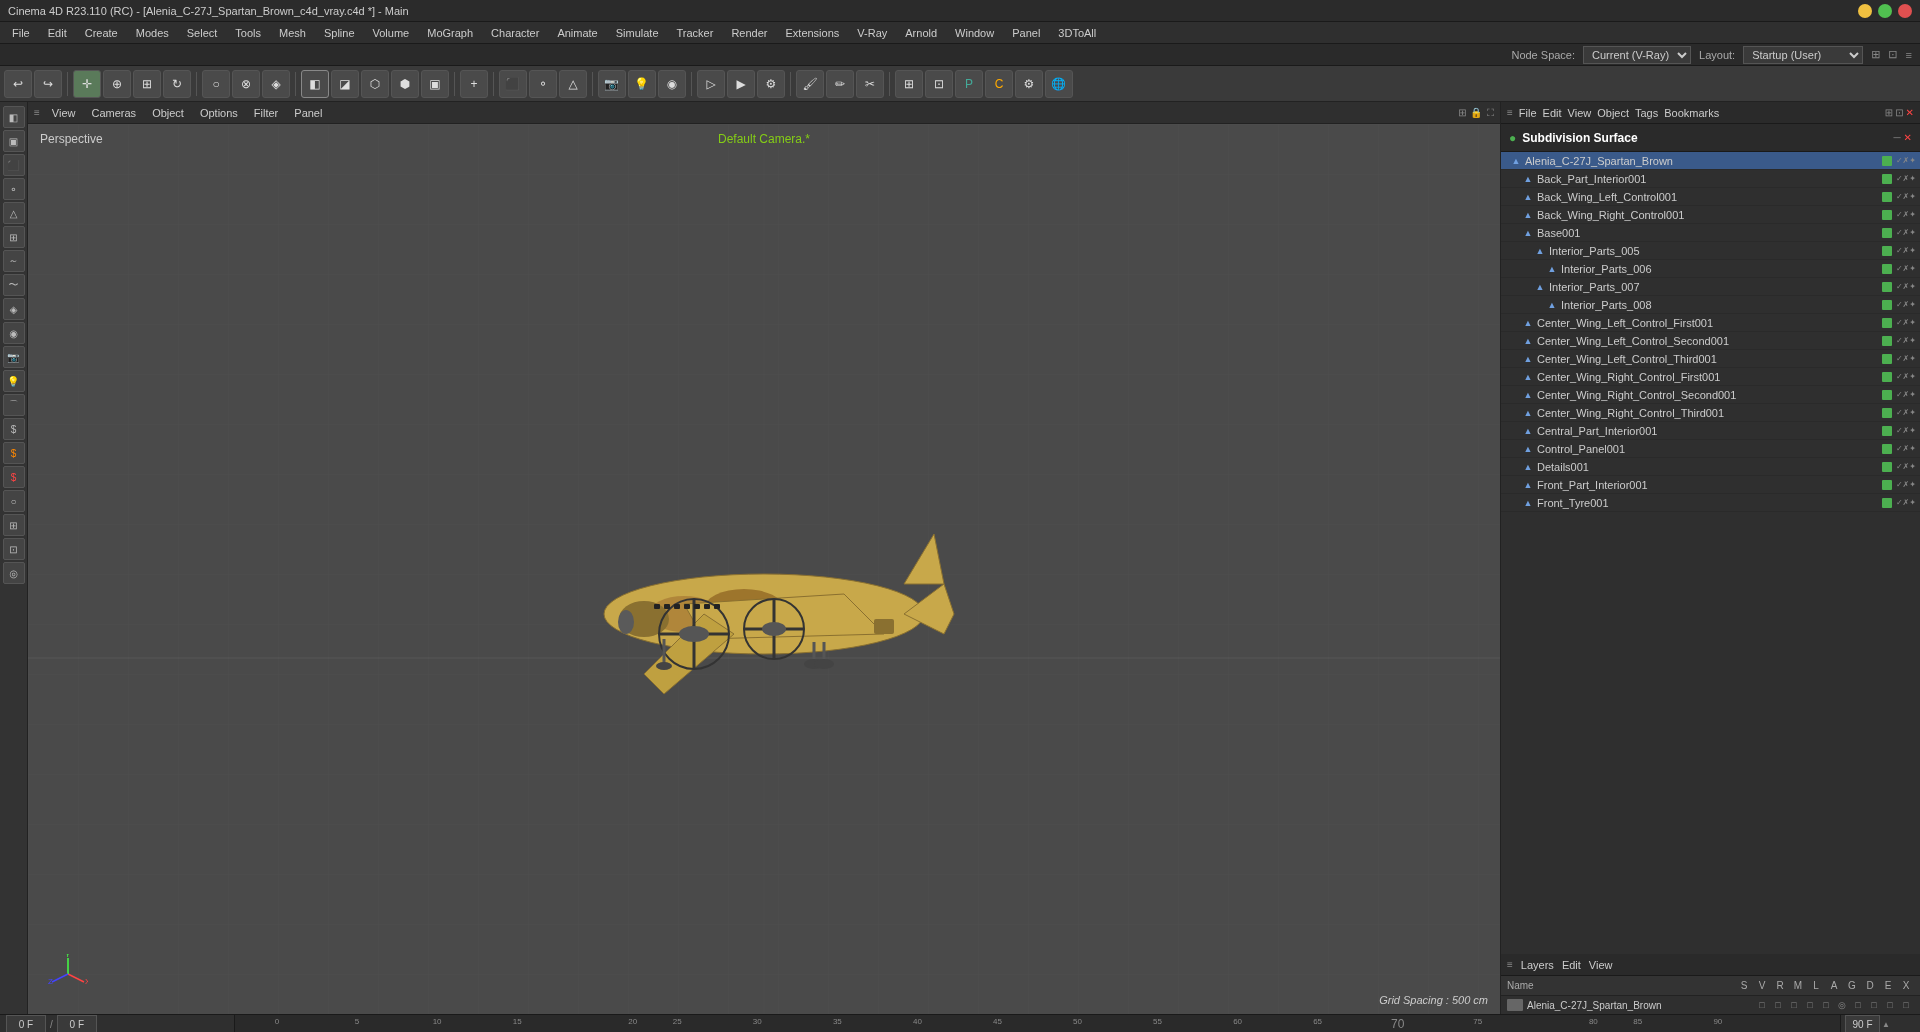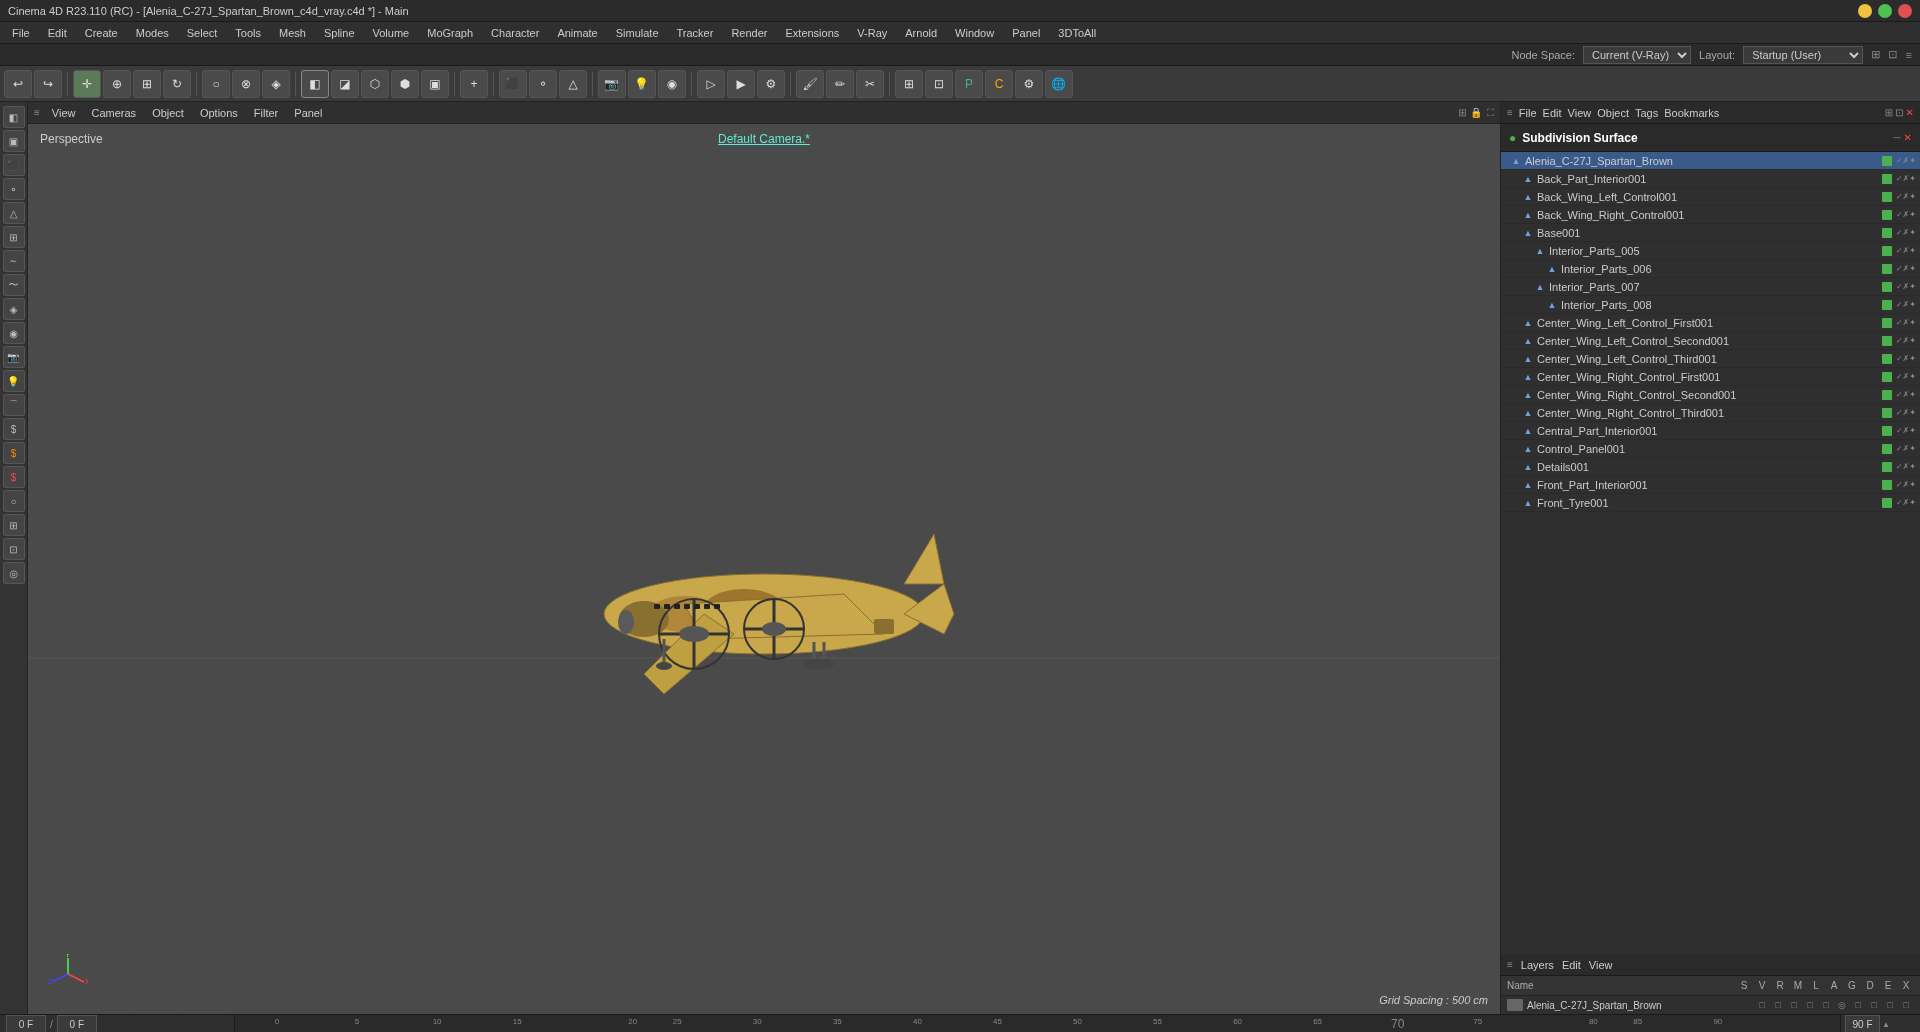--- a/index.html
+++ b/index.html
@@ -109,23 +109,22 @@
       position: absolute;
       top: 8px; left: 12px;
       color: #ccc;
       font-size: 12px;
     }
     #viewport-label-camera {
       position: absolute;
       top: 8px;
       left: 50%;
       transform: translateX(-50%);
-      color: #5eead4;
+      color: #84cc16;
       font-size: 12px;
-      text-decoration: underline;
     }
     #grid-spacing {
       position: absolute;
       bottom: 8px; right: 12px;
       color: #ccc;
       font-size: 11px;
       font-style: italic;
     }
     .grid-svg {
       position: absolute;

